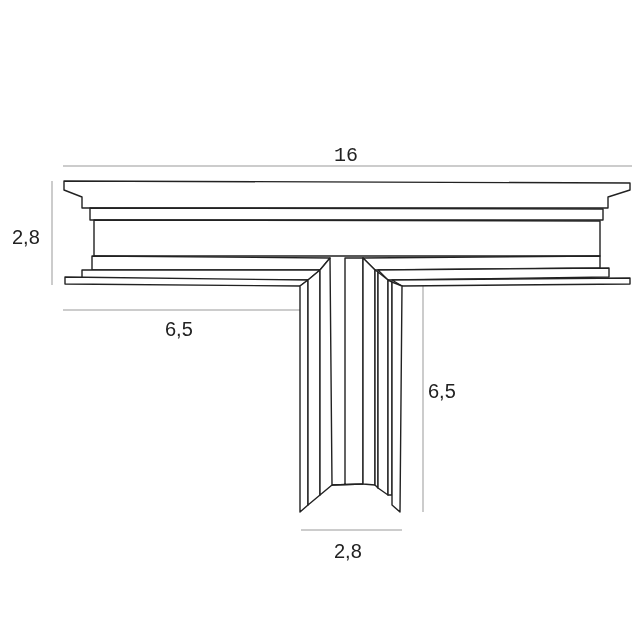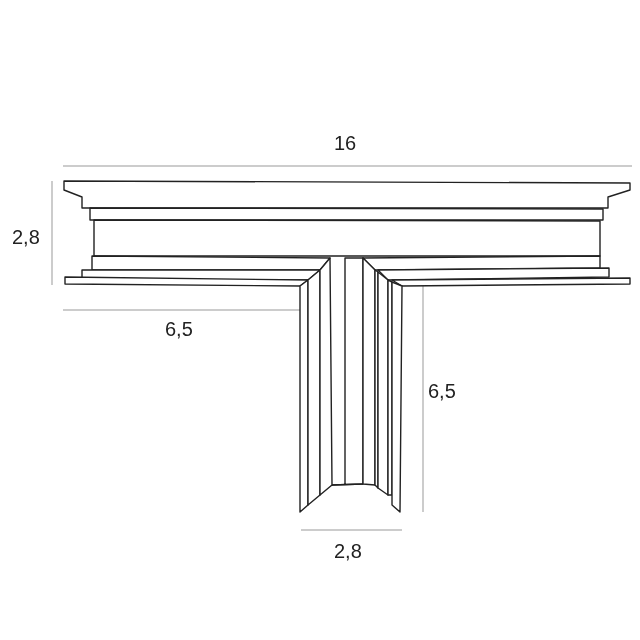--- a/index.html
+++ b/index.html
@@ -47,17 +47,17 @@
     <line x1="332" y1="485" x2="363" y2="484"></line>
 
     <path d="M363 258 L375 270 L375 485 L363 484 Z"></path>
     <path d="M375 270 L378 272 L378 488 L375 485 Z"></path>
     <path d="M378 272 L388 280 L388 495 L378 488 Z"></path>
     <path d="M388 280 L392 282 L392 495 L388 495 Z"></path>
     <path d="M392 282 L402 286 L400 512 L392 505 Z"></path>
   </g>
 </svg>
 
-<div class="dim-label" style="left:334px;top:132px;">16</div>
+<div class="dim-label" style="left:334px;top:144px;font-family:Liberation Mono, monospace;">16</div>
 <div class="dim-label" style="left:12px;top:226px;">2,8</div>
 <div class="dim-label" style="left:165px;top:318px;">6,5</div>
 <div class="dim-label" style="left:428px;top:380px;">6,5</div>
 <div class="dim-label" style="left:334px;top:540px;">2,8</div>
 
 </body></html>

